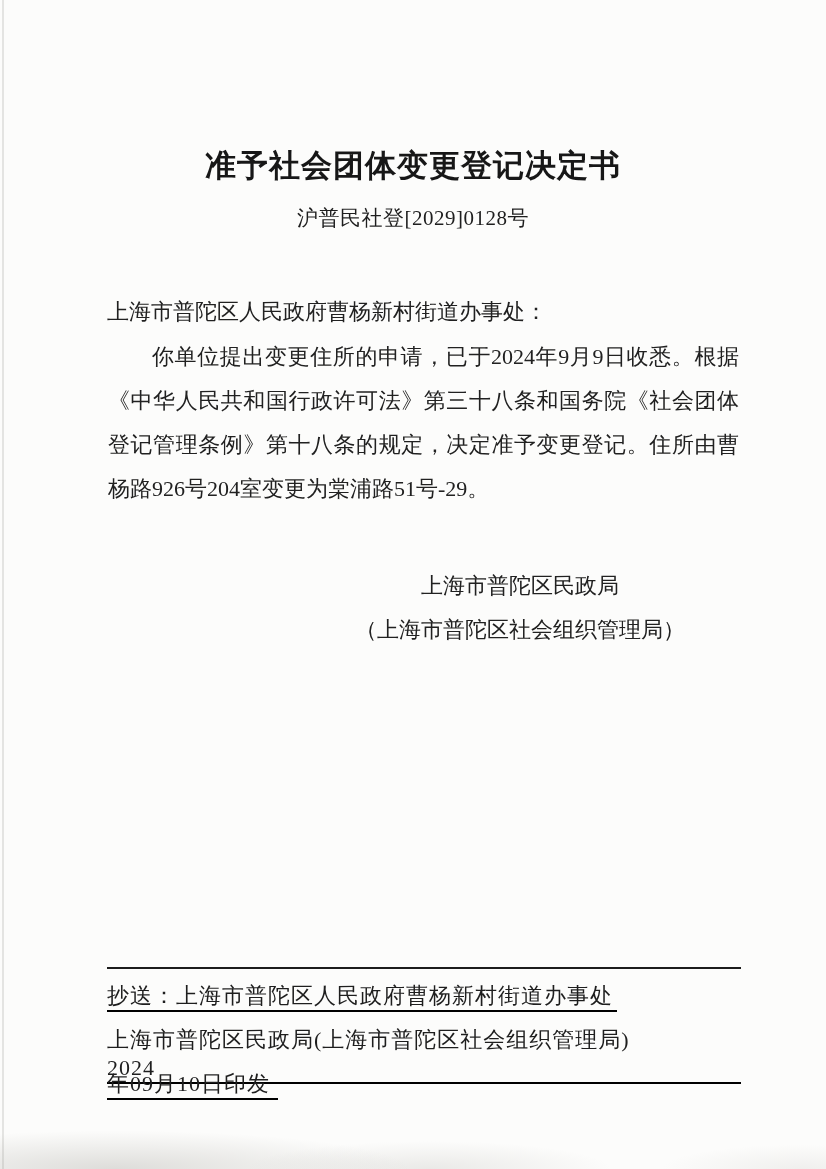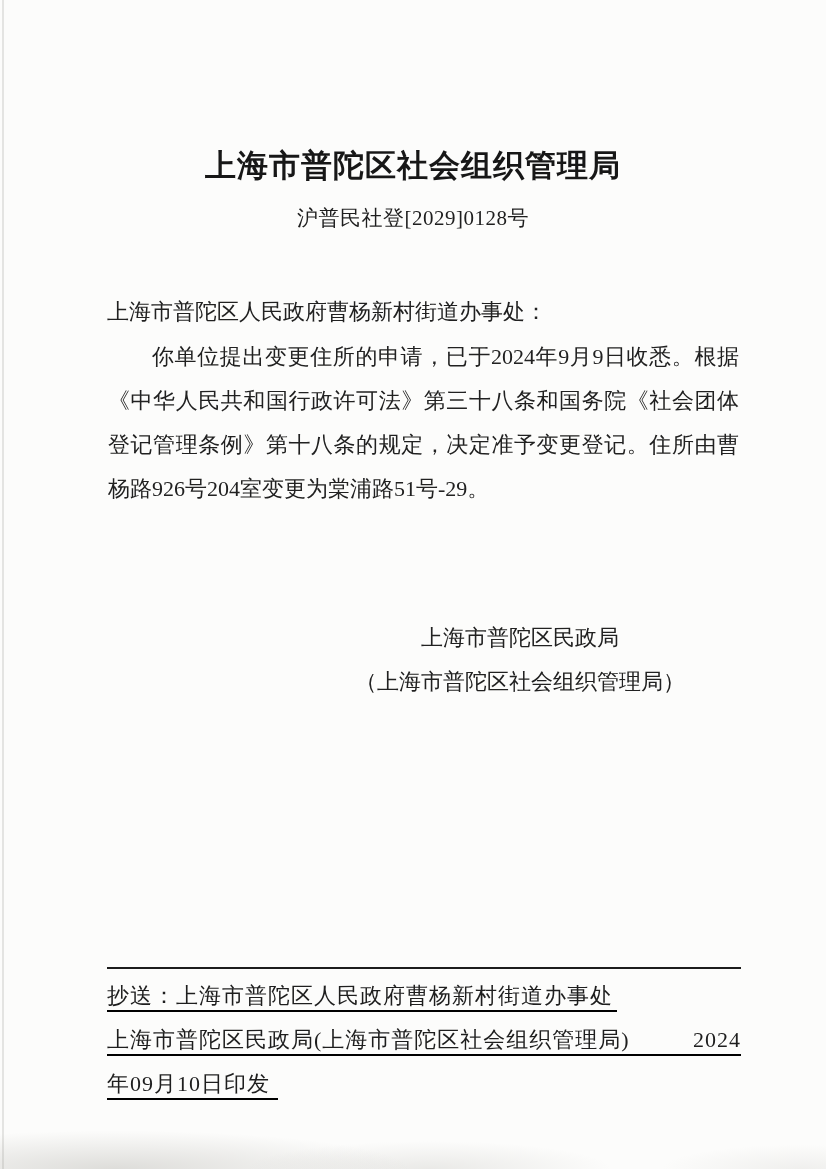--- a/index.html
+++ b/index.html
@@ -44,50 +44,50 @@
     position: absolute; top: 290px; left: 107px; width: 633px;
     font-size: 22px; line-height: 44px;
   }
   .addressee { text-align: left; }
   .body-par {
     margin: 1px;
     text-align: justify;
     text-indent: 44px;
   }
   .signature-block {
-    position: absolute; top: 616px; left: 290px; width: 460px;
+    position: absolute; top: 564px; left: 290px; width: 460px;
     text-align: center;
     font-size: 22px; line-height: 44px;
   }
   .footer-sep {
     position: absolute; top: 967px; left: 107px; width: 634px;
     border-top: 2px solid #1c1c1c; height: 0;
   }
   .footer-line {
     position: absolute; left: 107px;
     font-size: 22px; line-height: 28px;
     letter-spacing: 1px;
     border-bottom: 2px solid #000000;
     color: #1e1e1e;
   }
   .footer-line1 { top: 982px; display: inline-block; padding-right: 4px; }
   .footer-line2 {
     top: 1026px; width: 634px;
-    display: flex; justify-content: space-between; align-items: baseline;
+    display: flex; justify-content: space-between; align-items: baseline; flex-direction: column;
   }
   .footer-line3 { top: 1070px; display: inline-block; padding-right: 8px; }
 </style>
 </head>
 <body>
 
 <div class="page">
 
   <div class="scan-edge-left"></div>
 
-  <div class="doc-title">上海市普陀区社会组织管理局</div>
+  <div class="doc-title">准予社会团体变更登记决定书</div>
 
   <div class="doc-number">沪普民社登[2029]0128号</div>
 
   <div class="body-block">
     <div class="addressee">上海市普陀区人民政府曹杨新村街道办事处：</div>
     <p class="body-par">你单位提出变更住所的申请，已于2024年9月9日收悉。根据《中华人民共和国行政许可法》第三十八条和国务院《社会团体登记管理条例》第十八条的规定，决定准予变更登记。住所由曹杨路926号204室变更为棠浦路51号-29。</p>
   </div>
 
   <div class="signature-block">
     <div>上海市普陀区民政局</div>

